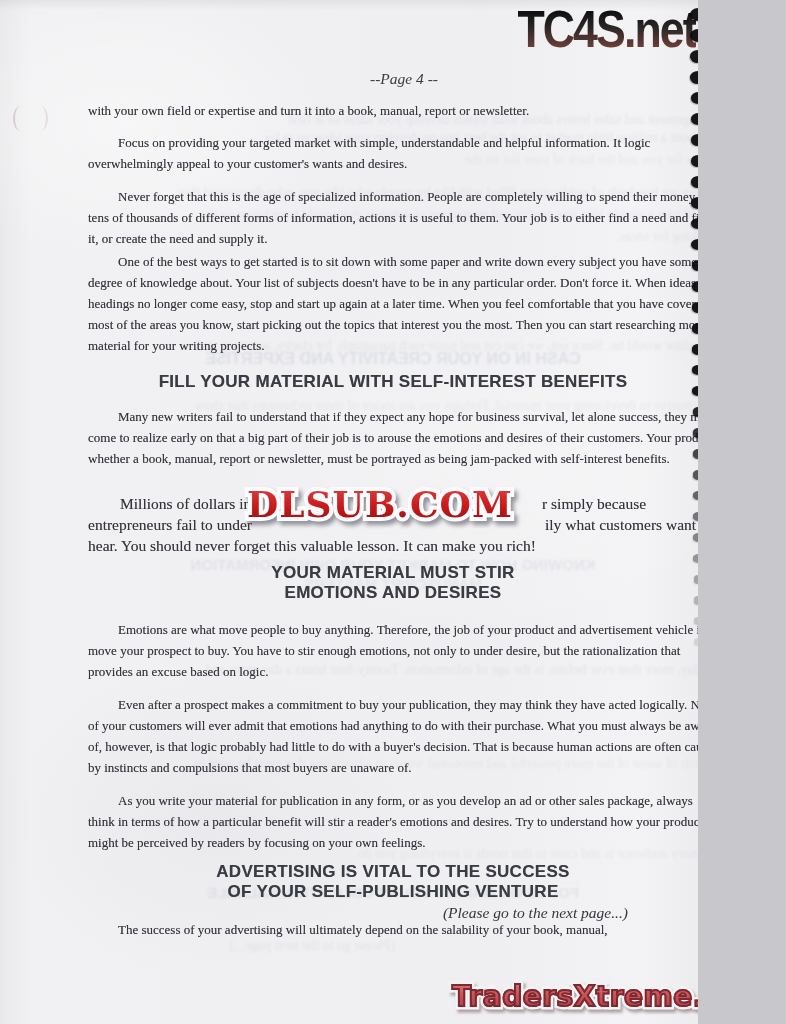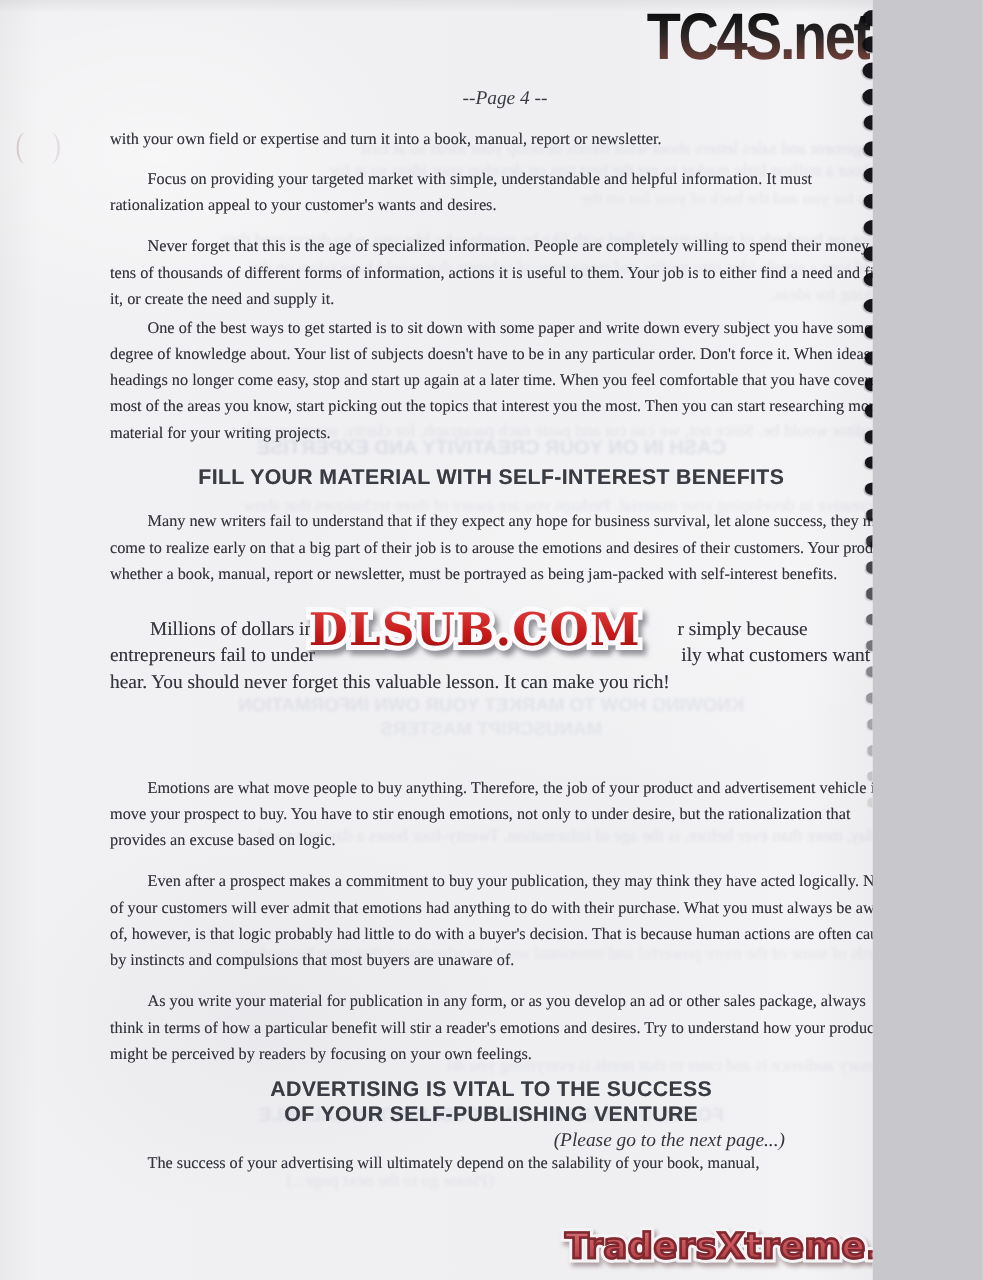--- a/index.html
+++ b/index.html
@@ -114,34 +114,36 @@
       <div class="ghost ghost-serif" style="left: 95px; top: 756px; width: 620px; font-size: 14px; opacity: 0.1; text-align: left;">words of some of the more powerful and emotional words in advertising that must be used in</div>
       <div class="ghost ghost-serif" style="left: 95px; top: 846px; width: 620px; font-size: 14px; opacity: 0.11; text-align: left;">primary audience is and cater to that needs is everything you do</div>
       <div class="ghost ghost-serif" style="left: 95px; top: 938px; width: 300px; font-size: 14px; opacity: 0.12; text-align: left;">(Please go to the next page...)</div>
     </div>
 
   <div class="tc4s">TC4S.net</div>
 
   <div class="pageno">--Page 4 --</div>
 
   <div class="para noindent" style="top:100px">with your own field or expertise and turn it into a book, manual, report or newsletter.</div>
-  <div class="para" style="top:132px">Focus on providing your targeted market with simple, understandable and helpful information.  It must rationalization appeal to your customer's wants and desires.</div>
+  <div class="para" style="top:132px">Focus on providing your targeted market with simple, understandable and helpful information.  It logic overwhelmingly appeal to your customer's wants and desires.</div>
   <div class="para" style="top:186px">Never forget that this is the age of specialized information. People are completely willing to spend their money for tens of thousands of different forms of information, actions it is useful to them. Your job is to either find a need and fill it, or create the need and supply it.</div>
   <div class="para" style="top:251px">One of the best ways to get started is to sit down with some paper and write down every subject you have some degree of knowledge about. Your list of subjects doesn't have to be in any particular order. Don't force it. When ideas for headings no longer come easy, stop and start up again at a later time. When you feel comfortable that you have covered most of the areas you know, start picking out the topics that interest you the most. Then you can start researching more material for your writing projects.</div>
 
   <div class="hd" style="top:372px">FILL YOUR MATERIAL WITH SELF-INTEREST BENEFITS</div>
 
   <div class="para" style="top:406px">Many new writers fail to understand that if they expect any hope for business survival, let alone success, they must come to realize early on that a big part of their job is to arouse the emotions and desires of their customers. Your product, whether a book, manual, report or newsletter, must be portrayed as being jam-packed with self-interest benefits.</div>
 
   <span class="frag" style="left:120px;top:493px">Millions of dollars in</span>
   <span class="frag" style="left:542px;top:493px">r simply because</span>
   <span class="frag" style="left:88px;top:514px">entrepreneurs fail to under</span>
   <span class="frag" style="left:545px;top:514px">ily what customers want to</span>
   <span class="frag" style="left:88px;top:535px">hear. You should never forget this valuable lesson. It can make you rich!</span>
 
+  <div class="hd" style="top:563px">YOUR MATERIAL MUST STIR
+EMOTIONS AND DESIRES</div>
 
   <div class="para" style="top:619px">Emotions are what move people to buy anything. Therefore, the job of your product and advertisement vehicle is to move your prospect to buy. You have to stir enough emotions, not only to under desire, but the rationalization that provides an excuse based on logic.</div>
   <div class="para" style="top:694px">Even after a prospect makes a commitment to buy your publication, they may think they have acted logically. None of your customers will ever admit that emotions had anything to do with their purchase. What you must always be aware of, however, is that logic probably had little to do with a buyer's decision. That is because human actions are often caused by instincts and compulsions that most buyers are unaware of.</div>
   <div class="para" style="top:790px">As you write your material for publication in any form, or as you develop an ad or other sales package, always think in terms of how a particular benefit will stir a reader's emotions and desires. Try to understand how your product might be perceived by readers by focusing on your own feelings.</div>
 
   <div class="hd" style="top:862px">ADVERTISING IS VITAL TO THE SUCCESS
 OF YOUR SELF-PUBLISHING VENTURE</div>
 
   <div class="para" style="top:919px">The success of your advertising will ultimately depend on the salability of your book, manual,</div>
 

